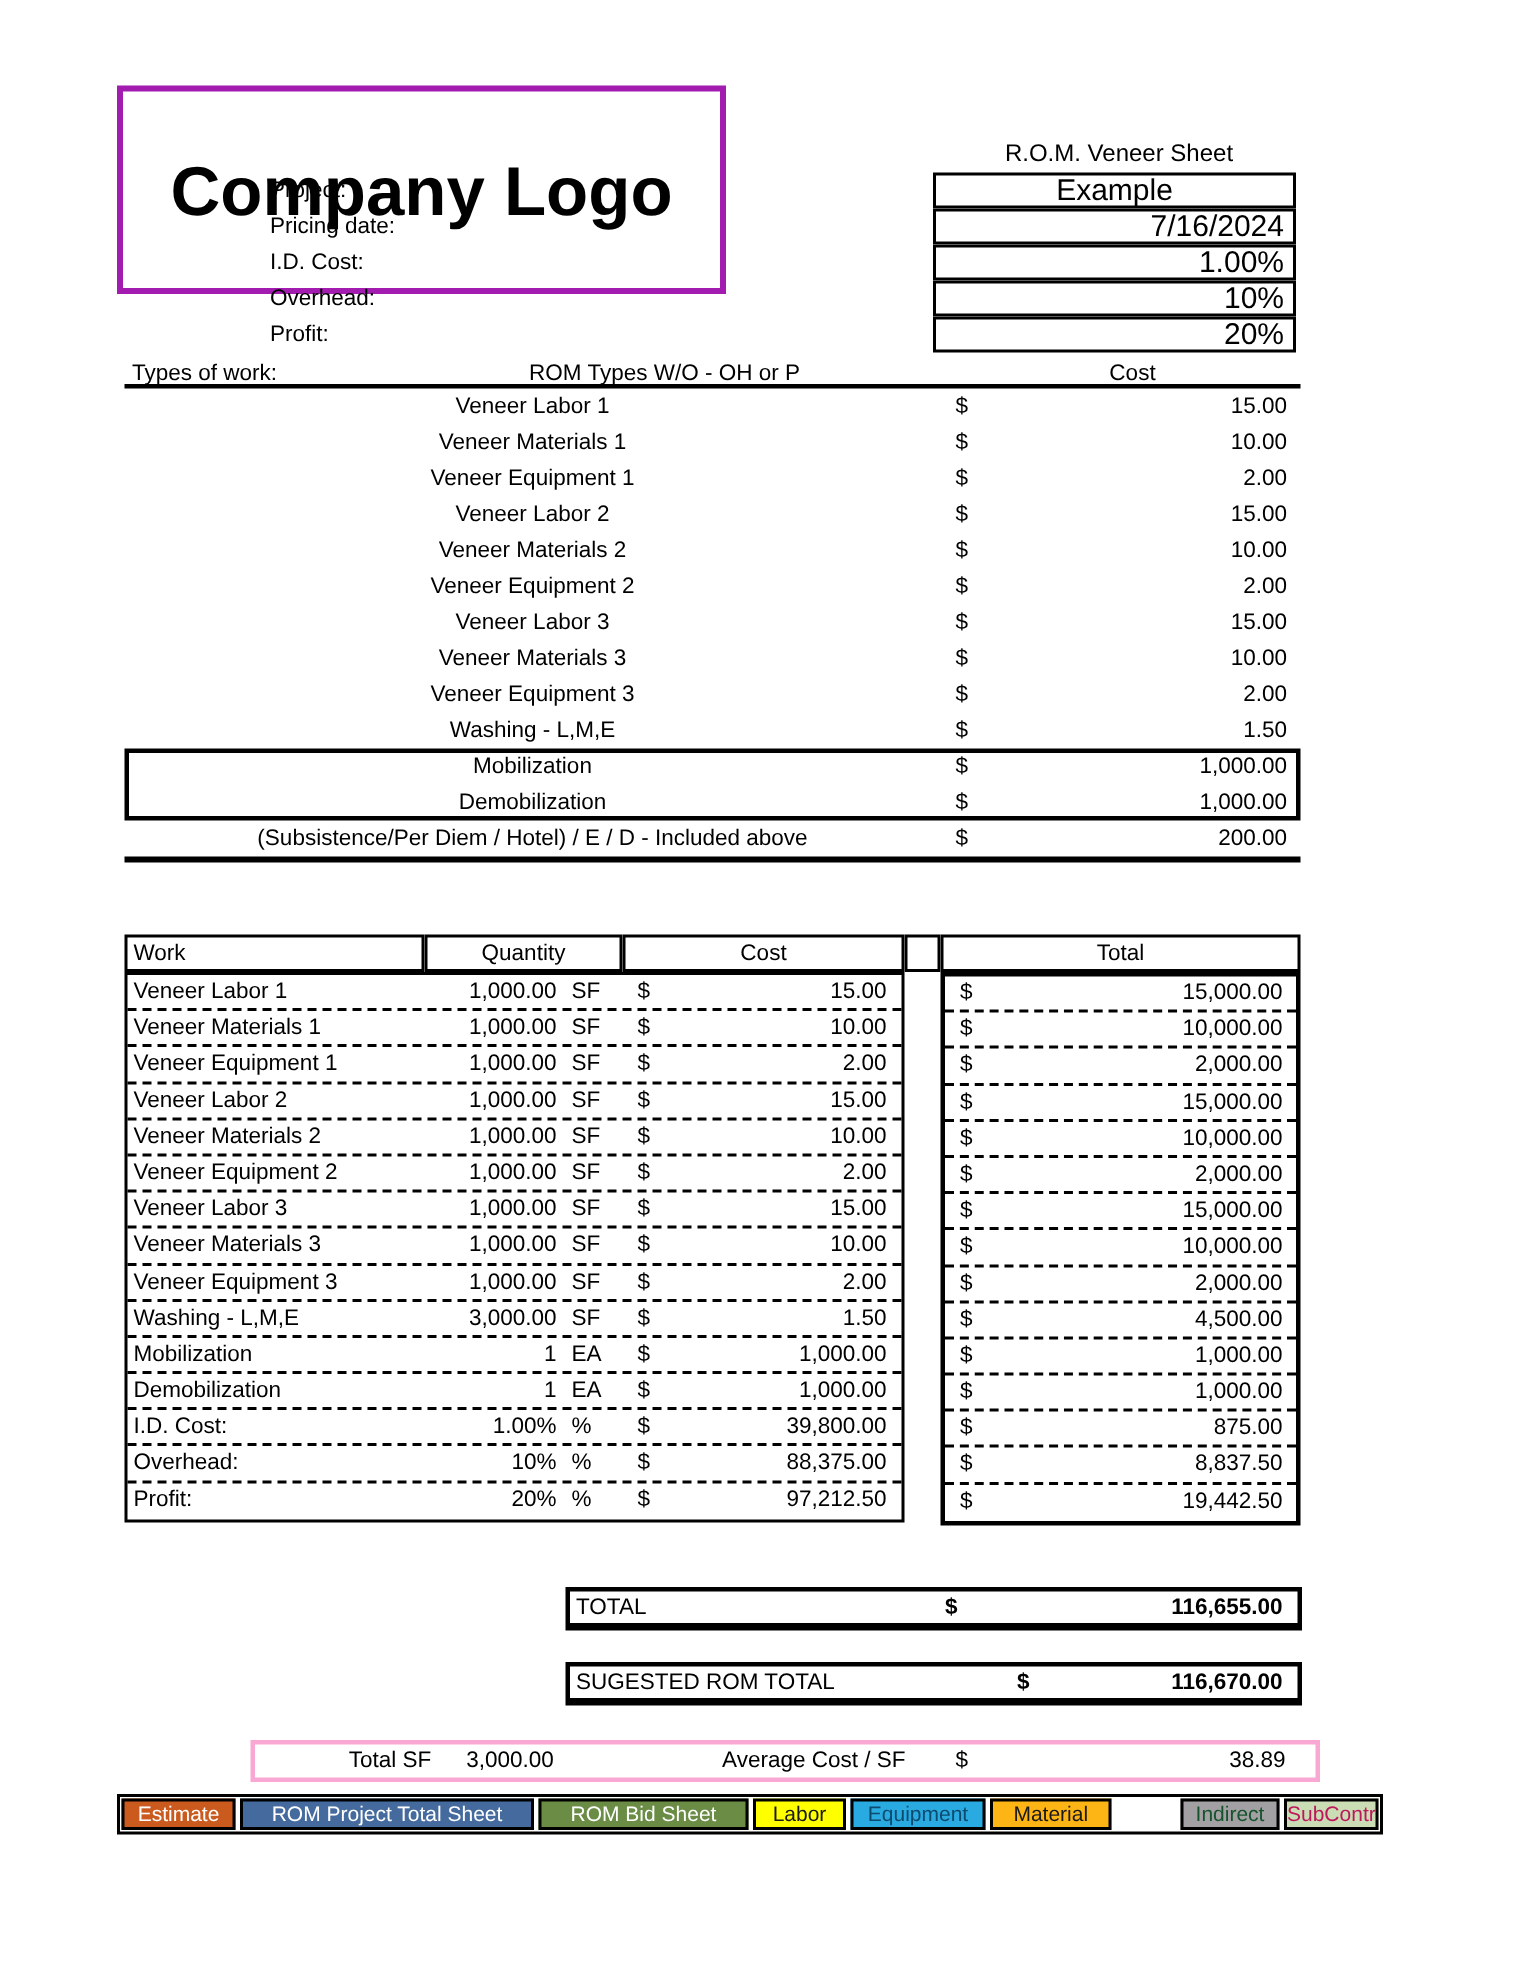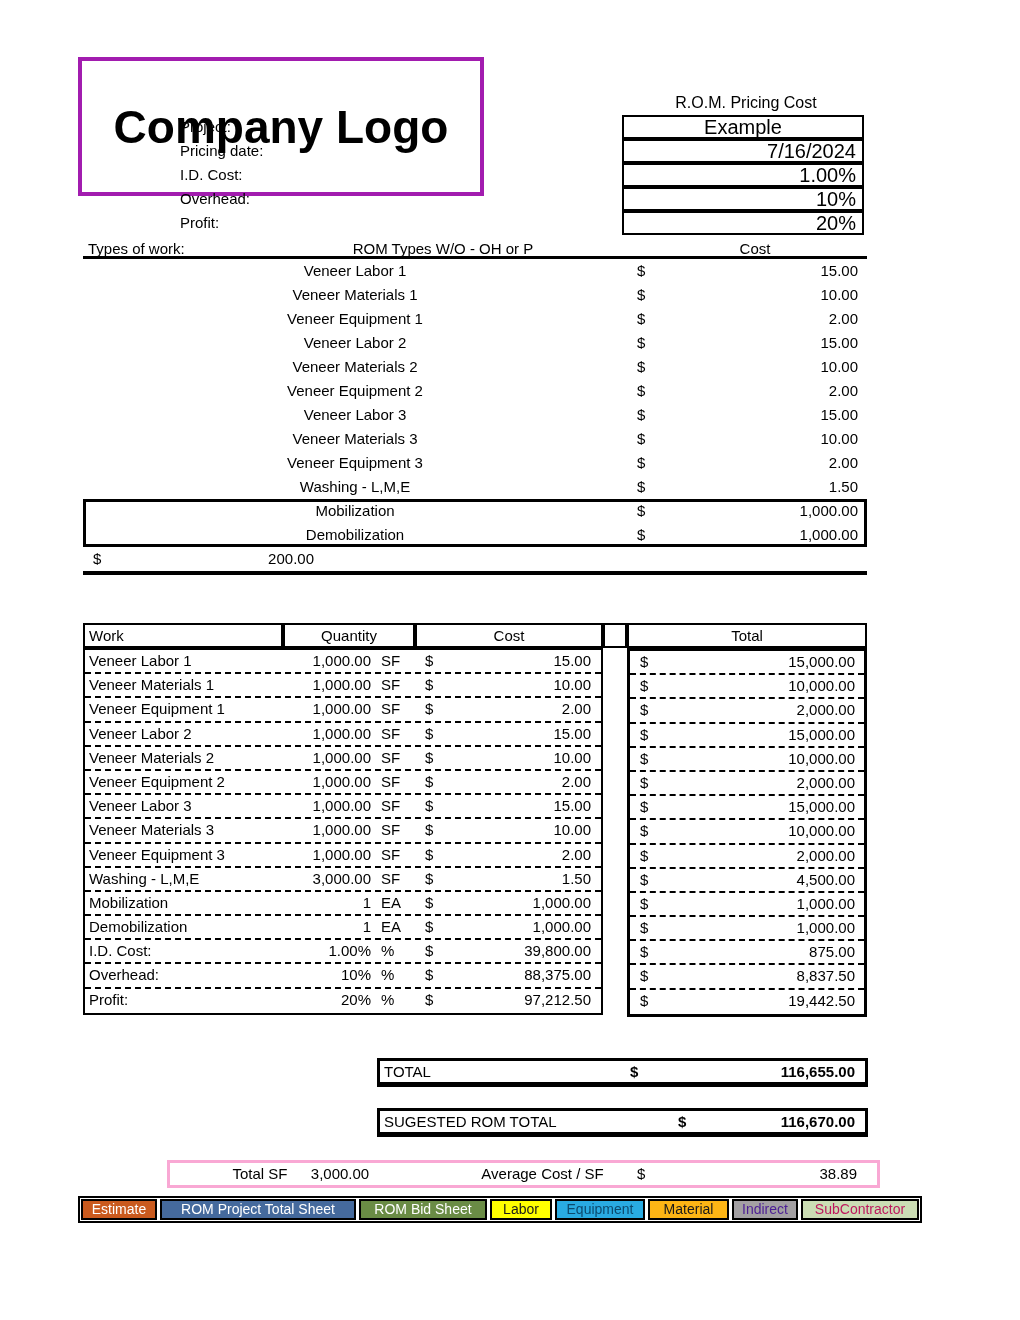--- a/index.html
+++ b/index.html
@@ -98,37 +98,37 @@
   .tabbar{
     position:absolute; left:78px; top:1196px; width:844px; height:27px;
     border:2px solid #000; background:#fff; display:flex; gap:3px; padding:1px;
   }
   .tab{
     border:2px solid #000; height:21px; line-height:17px; text-align:center;
     font-size:14px; white-space:nowrap; overflow:hidden; flex-shrink:1;
   }
   .tab:nth-child(1){ width:76px; }
   .tab:nth-child(2){ width:196px; }
-  .tab:nth-child(3){ width:128px; }
+  .tab:nth-child(3){ width:140px; }
   .tab:nth-child(4){ width:62px; }
   .tab:nth-child(5){ width:90px; }
   .tab:nth-child(6){ width:81px; }
   .tab:nth-child(7){ width:66px; }
   .tab:nth-child(8){ flex:1; }
 </style>
 </head>
 <body>
 
 <div class="page">
 
   <div class="logo-box">
     <div class="logo-text">Company Logo</div>
   </div>
 
-  <div class="sheet-title">R.O.M. Pricing Cost</div>
+  <div class="sheet-title">R.O.M. Veneer Sheet</div>
   <div class="fields">
   <div class="field">
     <div class="f-label">Project:</div>
     <div class="f-value">Example</div>
   </div>
 
   <div class="field">
     <div class="f-label">Pricing date:</div>
     <div class="f-value">7/16/2024</div>
   </div>
@@ -248,20 +248,21 @@
 
   <div class="t1-row">
     <div class="t1-name">Demobilization</div>
     <div class="t1-cost">
       <span class="cur">$</span>
       <span class="amt">1,000.00</span>
     </div>
   </div>
 
   <div class="t1-row">
+    <div class="t1-name">(Subsistence/Per Diem / Hotel) / E / D - Included above</div>
     <div class="t1-cost">
       <span class="cur">$</span>
       <span class="amt">200.00</span>
     </div>
   </div>
 </div>
   </div>
 
   <div class="t2">
     <div class="t2-head">
@@ -498,18 +499,18 @@
   <div class="tab" style="background: rgb(69, 106, 157); color: rgb(255, 255, 255);">ROM Project Total Sheet</div>
 
   <div class="tab" style="background: rgb(106, 140, 69); color: rgb(255, 255, 255);">ROM Bid Sheet</div>
 
   <div class="tab" style="background: rgb(255, 255, 0); color: rgb(26, 26, 26);">Labor</div>
 
   <div class="tab" style="background: rgb(41, 171, 226); color: #0c4a6e;">Equipment</div>
 
   <div class="tab" style="background: rgb(253, 181, 21); color: rgb(26, 26, 26);">Material</div>
 
-  <div class="tab" style="background: rgb(163, 160, 163); color: #4c1d95;">Indirect</div>
+  <div class="tab" style="background: rgb(163, 160, 163); color: #14532d; margin-left: 43px;">Indirect</div>
 
   <div class="tab" style="background: rgb(203, 221, 180); color: #be185d;">SubContractor</div>
 </div>
 
 </div>
 
 </body></html>

